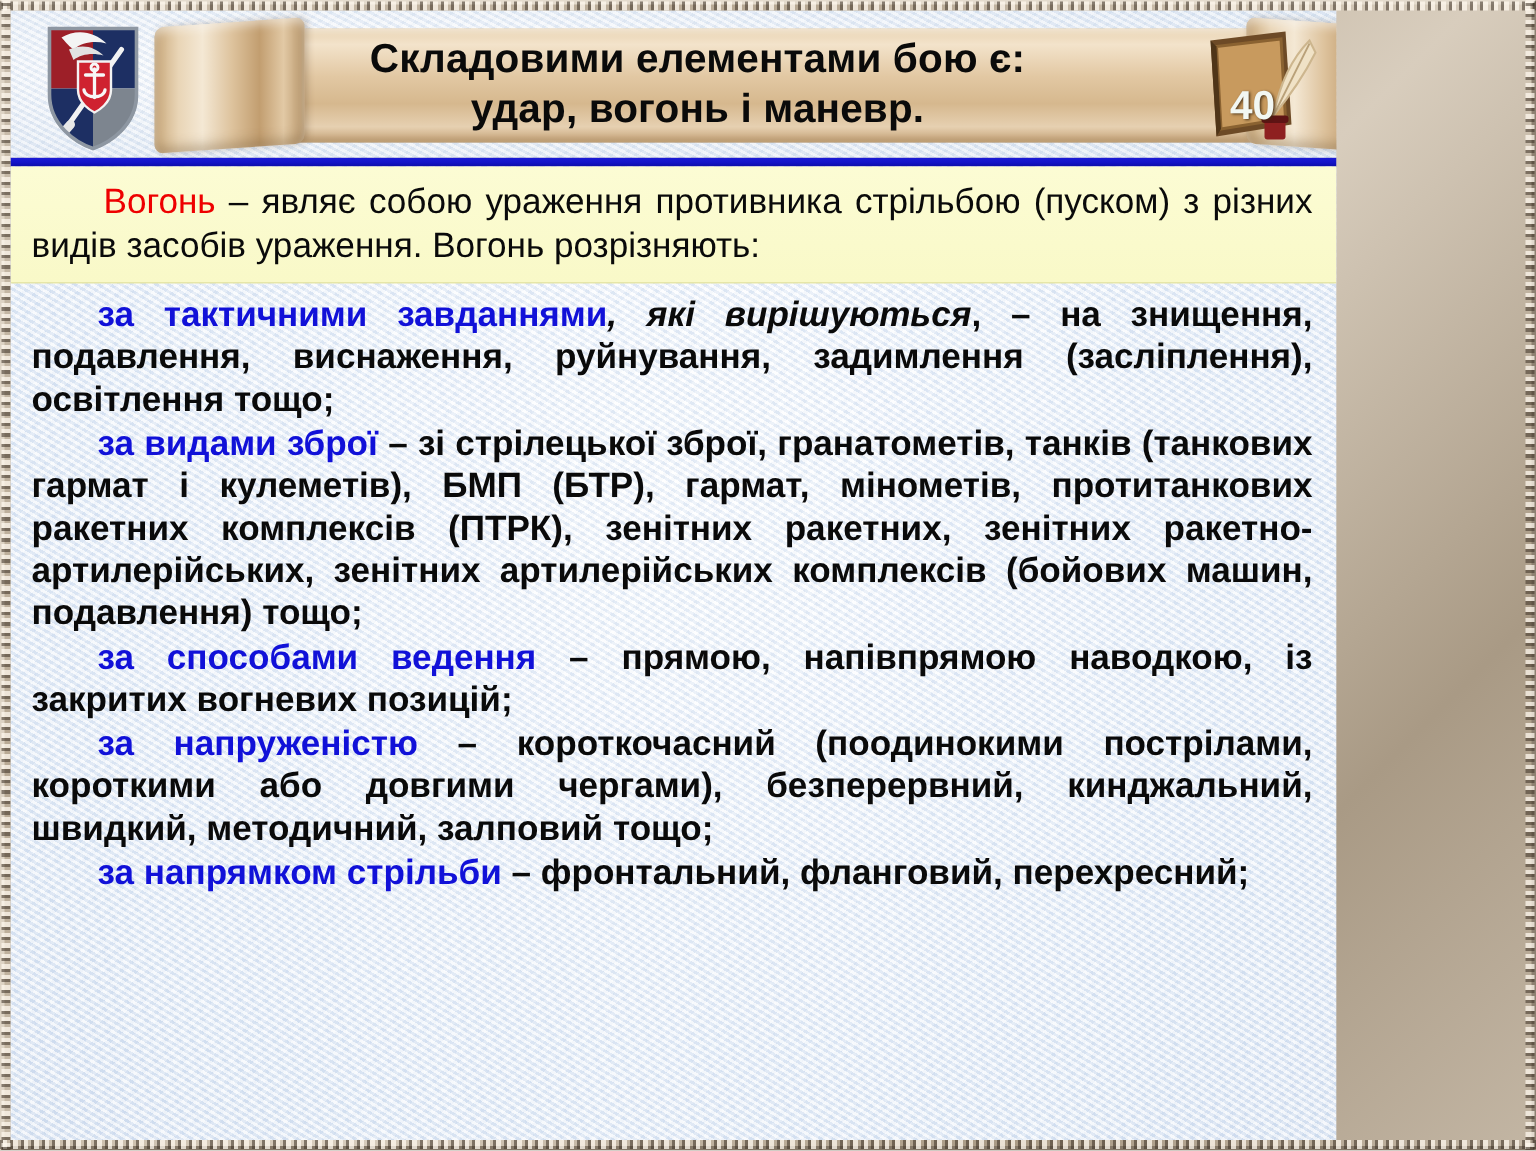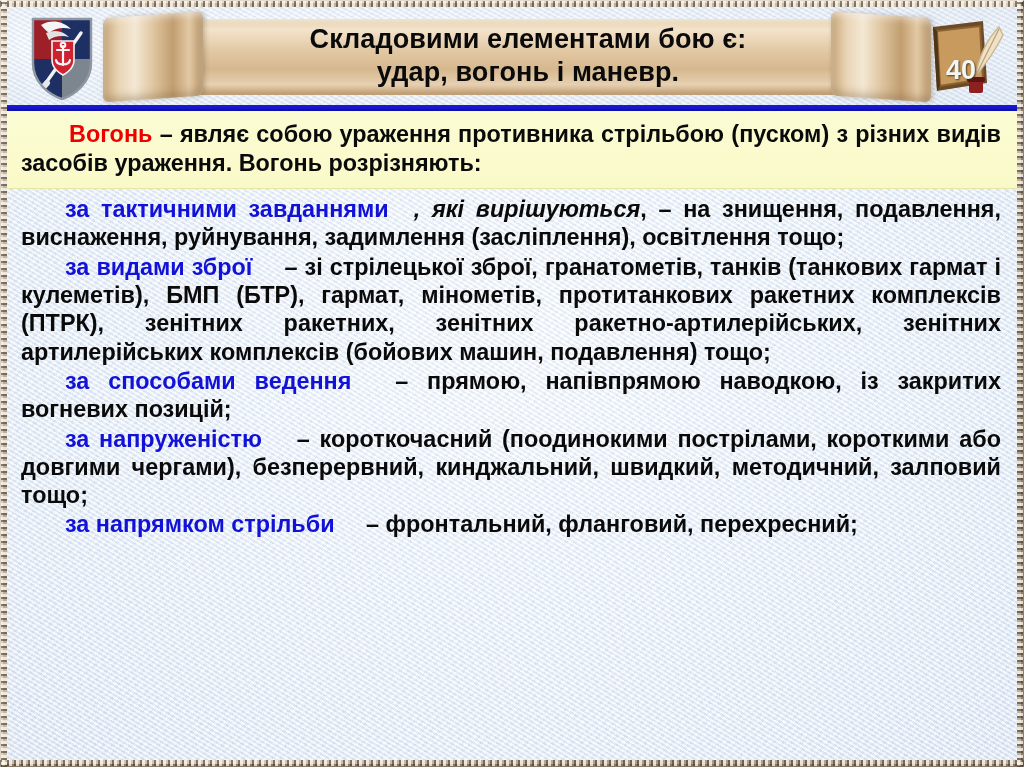--- a/index.html
+++ b/index.html
@@ -54,21 +54,21 @@
         rgba(60,48,36,0.00) 5px, rgba(60,48,36,0.00) 7px); }
   .frame-beads.right  { top: 0; bottom: 0; right: 1px; width: 6px;
       background-image:
       repeating-linear-gradient(0deg,
         rgba(60,48,36,0.55) 0px, rgba(60,48,36,0.55) 2px,
         rgba(255,248,238,0.75) 2px, rgba(255,248,238,0.75) 5px,
         rgba(60,48,36,0.00) 5px, rgba(60,48,36,0.00) 7px); }
 
   .inner {
     position: relative;
-    width: 1010px;
+    width: 884px;
     height: 753px;
     box-sizing: border-box;
     overflow: hidden;
     border: 1px solid #9d9race;
   }
 
   
   .header {
     position: relative;
     height: 98px;
@@ -233,29 +233,29 @@
     font-weight: bold;
     line-height: 1.21;
     color: #0a0a0a;
     text-align: justify;
     text-indent: 44px;
     text-justify: inter-word;
   }
   .hl-para {
     margin: 0;
     font-size: 23.4px;
-    font-weight: bold;
+    font-weight: normal;
     line-height: 1.24;
     color: #0a0a0a;
     text-align: justify;
     text-indent: 48px;
   }
   .kw-red  { color: #ee0000; }
   .kw-blue { color: #1111d8; }
-  .it-blk  { font-style: italic; color: #0a0a0a; padding-left: 25px; }
+  .it-blk  { font-style: italic; color: #0a0a0a; }
 </style>
 </head>
 <body>
 
 <div class="slide">
   <div class="frame-bevel"></div>
   <div class="frame-beads top"></div>
   <div class="frame-beads bottom"></div>
   <div class="frame-beads left"></div>
   <div class="frame-beads right"></div>

